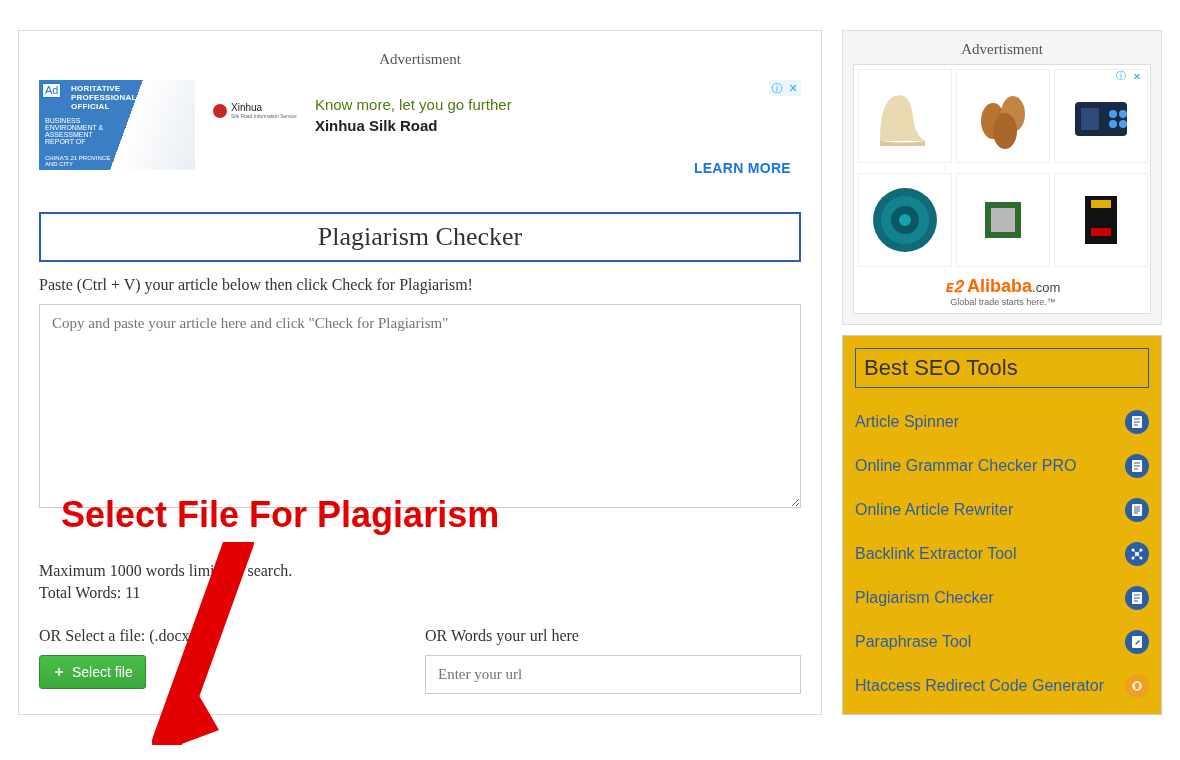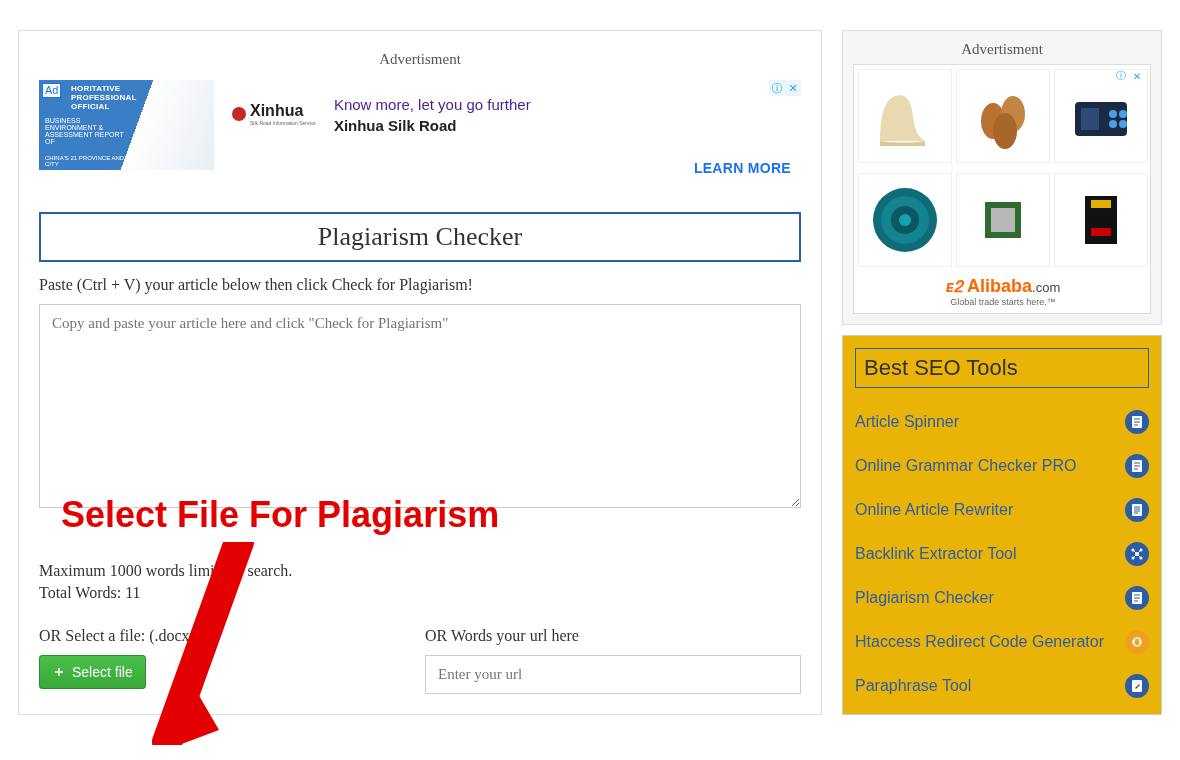--- a/index.html
+++ b/index.html
@@ -3,32 +3,32 @@
 <meta charset="utf-8">
 <style>
   * { box-sizing: border-box; margin: 0; padding: 0; }
   body { font-family: Georgia, 'Times New Roman', serif; background: #fff; color: #333; }
   .page { display: flex; gap: 20px; padding: 30px 18px; max-width: 1180px; }
   .main-col { flex: 1; border: 1px solid #ddd; padding: 20px; min-width: 0; }
   .side-col { width: 320px; }
   .side-box { border: 1px solid #ddd; background: #f5f5f5; padding: 10px; margin-bottom: 10px; }
   .adv-label { text-align: center; font-size: 15px; color: #555; margin-bottom: 12px; }
   .ad-banner { display: flex; align-items: flex-start; gap: 18px; position: relative; height: 96px; }
-  .ad-thumb { width: 175px; height: 90px; position: relative; background: linear-gradient(110deg,#3a7fc6 0%,#3a7fc6 55%,#fff 55%,#e9eef3 100%); }
+  .ad-thumb { width: 156px; height: 90px; position: relative; background: linear-gradient(110deg,#3a7fc6 0%,#3a7fc6 55%,#fff 55%,#e9eef3 100%); }
   .ad-badge { position: absolute; top: 3px; left: 3px; background: #fff; border: 1px solid #1a73e8; color: #1a73e8; font-family: Arial, sans-serif; font-size: 11px; padding: 0 2px; line-height: 13px; }
   .ad-thumb-txt { position:absolute; left:6px; top:4px; right:50%; color:#fff; font-family:Arial,sans-serif; }
   .ad-thumb-txt .l1 { font-size:8px; font-weight:700; letter-spacing:.2px; margin-left:26px; }
   .ad-thumb-txt .l2 { font-size:7px; margin-top:6px; }
   .ad-thumb-txt .l3 { font-size:6px; margin-top:10px; }
   .ad-logo { display:flex; align-items:center; gap:4px; margin-top:22px; font-family:Arial,sans-serif; }
   .ad-logo .dot { width:14px; height:14px; border-radius:50%; background:#c62828; }
-  .ad-logo .nm { font-size:16px; font-weight:700; color:#222; }
+  .ad-logo .nm { font-size:10px; font-weight:400; color:#222; }
   .ad-logo .sub { font-size:5px; color:#666; }
   .ad-text { font-family: Arial, sans-serif; margin-top: 16px; }
-  .ad-text .line1 { font-size:15px; color:#4c1d95; }
+  .ad-text .line1 { font-size:15px; color:#4d7c0f; }
   .ad-text .line2 { font-size:15px; font-weight:700; color:#222; margin-top:4px; }
   .ad-learn { position:absolute; right:10px; bottom:0; color:#1a73e8; font-family:Arial,sans-serif; font-size:14px; font-weight:700; letter-spacing:.3px; }
   .ad-info { position:absolute; top:0; right:0; display:flex; gap:0; }
   .ad-info span { width:16px; height:16px; display:flex; align-items:center; justify-content:center; font-family:Arial; font-size:11px; color:#1faee0; background:#eaf6fb; }
   .title-bar { border:2px solid #2c5ea6; text-align:center; padding:8px 0; margin: 36px 0 14px; font-size:26px; color:#333; }
   .instr { font-size:16px; margin-bottom:10px; }
   .ta-wrap { position:relative; }
   textarea.article { width:100%; height:204px; border:1px solid #ccc; padding:10px 12px; font-family:Georgia,serif; font-size:15px; color:#555; resize:both; }
   .annot { position:absolute; left:22px; top:190px; color:#e30000; font-family:'Segoe UI',Arial,sans-serif; font-size:36px; font-weight:600; pointer-events:none; }
   .arrow-svg { position:absolute; left:110px; top:238px; pointer-events:none; }
@@ -246,33 +246,33 @@
             <span class="tool-ico" style="background: rgb(44, 94, 166);">
               <svg width="14" height="14" viewBox="0 0 14 14">
                 <rect x="2" y="1" width="10" height="12" rx="1" fill="#fff"></rect>
                 <line x1="4" y1="4" x2="10" y2="4" stroke="#2c5ea6"></line>
                 <line x1="4" y1="7" x2="10" y2="7" stroke="#2c5ea6"></line>
                 <line x1="4" y1="10" x2="8" y2="10" stroke="#2c5ea6"></line>
               </svg>
             </span>
           </div>
           <div class="tool-row">
+            <a href="#">Paraphrase Tool</a>
+            <span class="tool-ico" style="background: rgb(44, 94, 166);">
+              <svg width="14" height="14" viewBox="0 0 14 14">
+                <rect x="2" y="1" width="10" height="12" rx="1" fill="#fff"></rect>
+                <path d="M5 9l4-4 1 1-4 4z" fill="#2c5ea6"></path>
+              </svg>
+            </span>
+          </div>
+          <div class="tool-row">
             <a href="#">Htaccess Redirect Code Generator</a>
             <span class="tool-ico" style="background: rgb(240, 160, 32);">
               <svg width="14" height="14" viewBox="0 0 14 14">
                 <path d="M3 7a4 4 0 0 1 8 0M11 7l-2-2M11 7l-2 2" fill="none" stroke="#fff" stroke-width="1.4"></path>
                 <path d="M11 7a4 4 0 0 1-8 0M3 7l2 2M3 7l2-2" fill="none" stroke="#fff" stroke-width="1.4"></path>
               </svg>
             </span>
           </div>
-          <div class="tool-row">
-            <a href="#">Paraphrase Tool</a>
-            <span class="tool-ico" style="background: rgb(44, 94, 166);">
-              <svg width="14" height="14" viewBox="0 0 14 14">
-                <rect x="2" y="1" width="10" height="12" rx="1" fill="#fff"></rect>
-                <path d="M5 9l4-4 1 1-4 4z" fill="#2c5ea6"></path>
-              </svg>
-            </span>
-          </div>
         </div>
     </div>
   </div>
 </div>
 
 </body></html>

